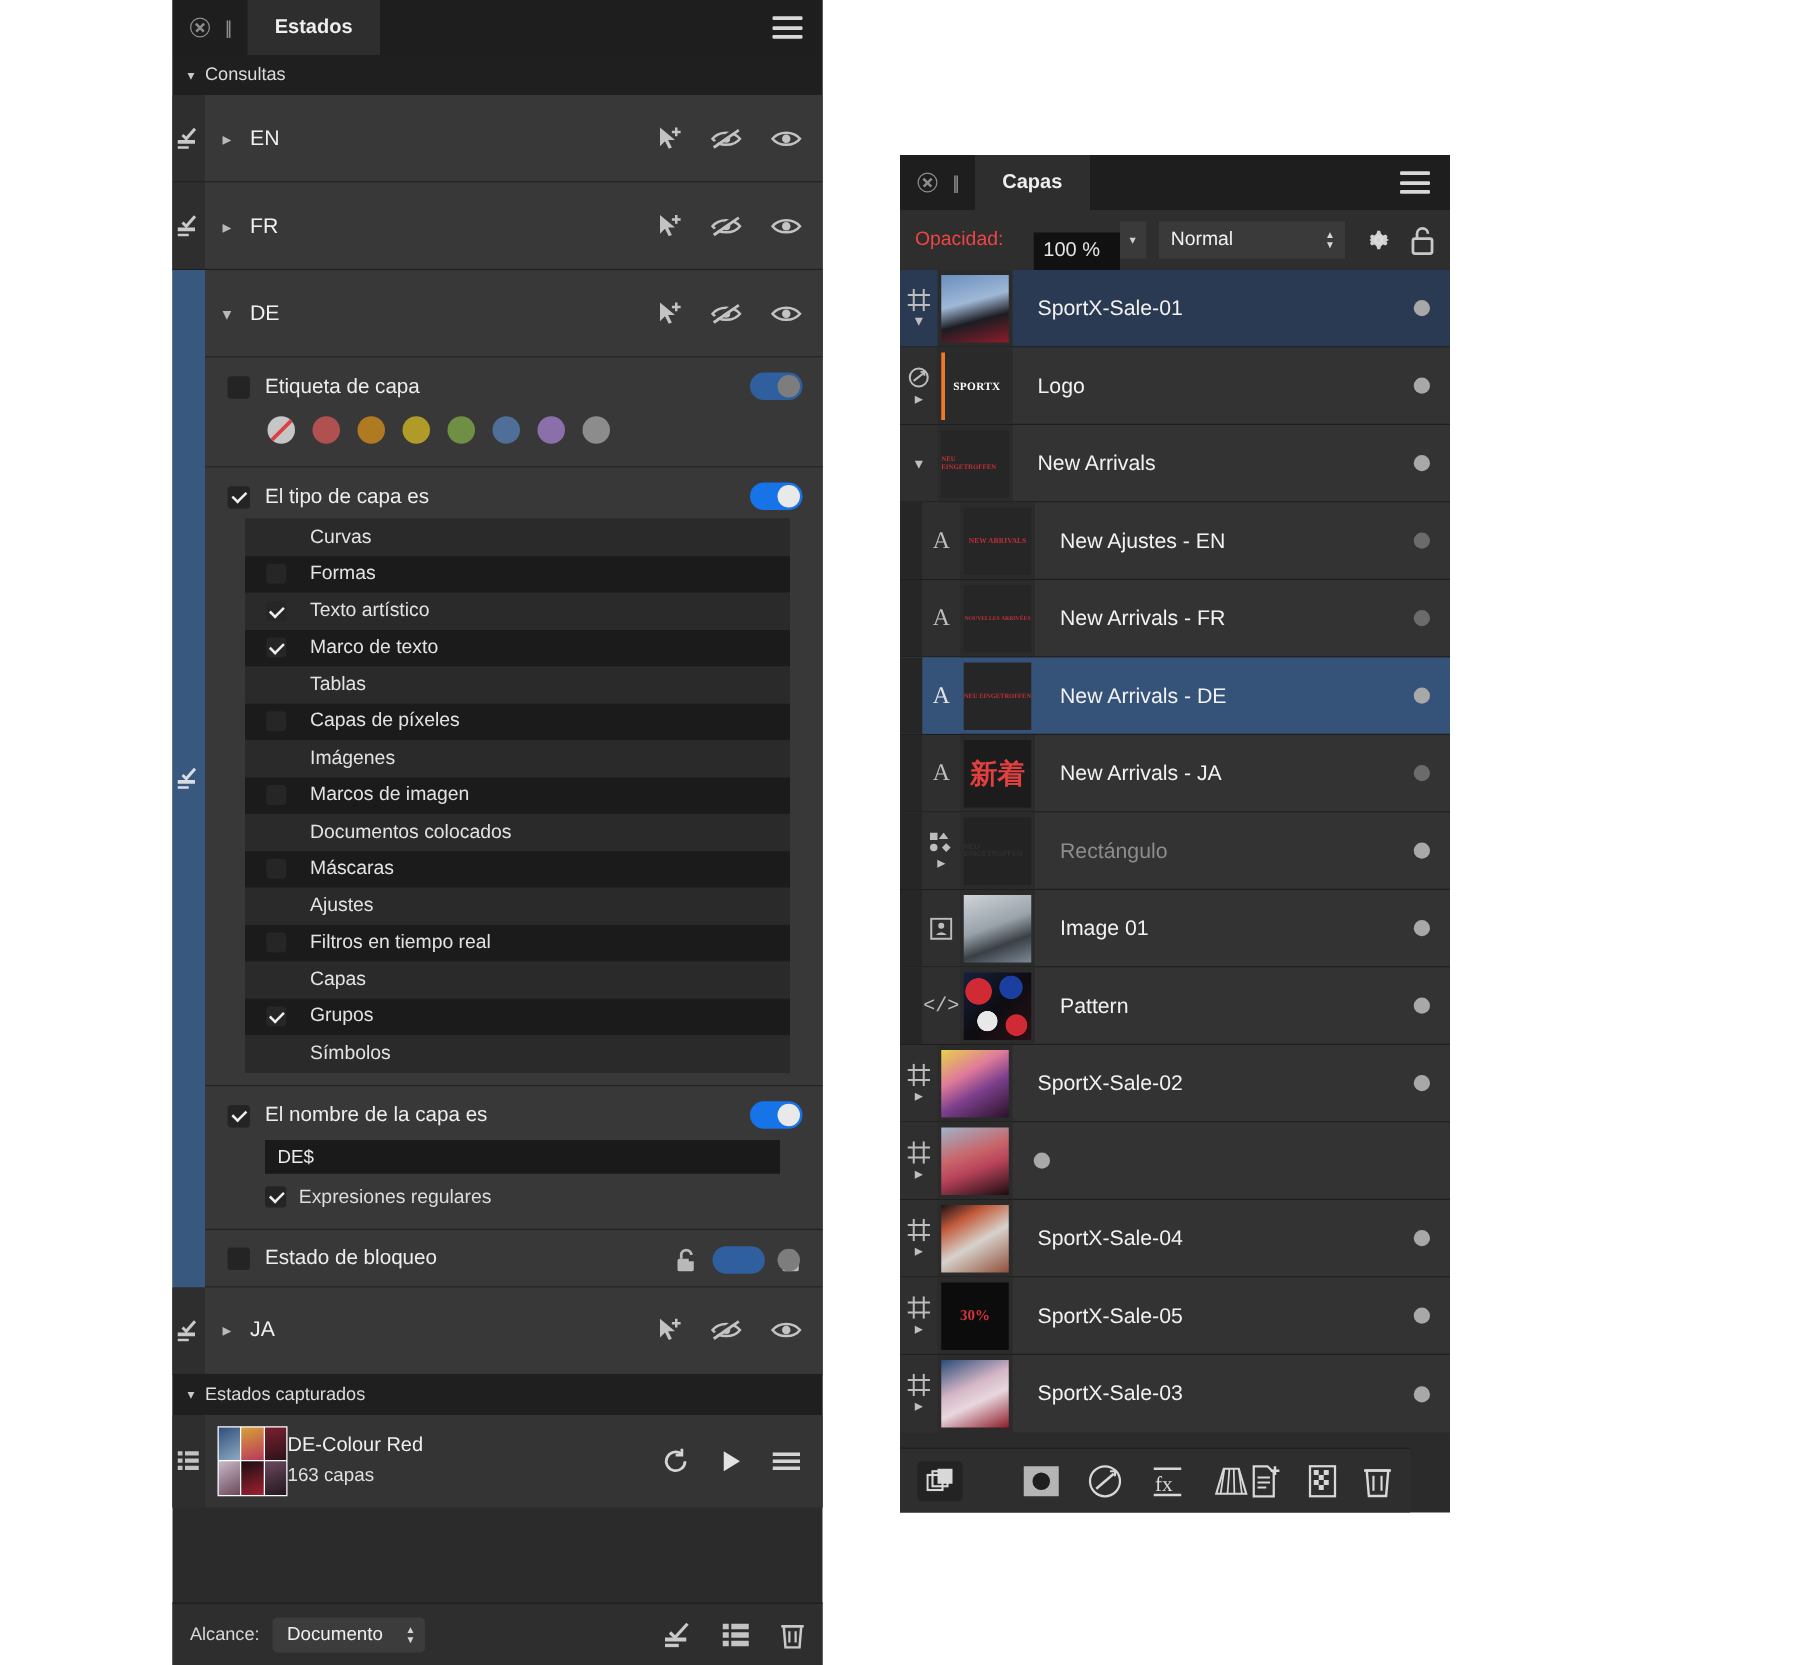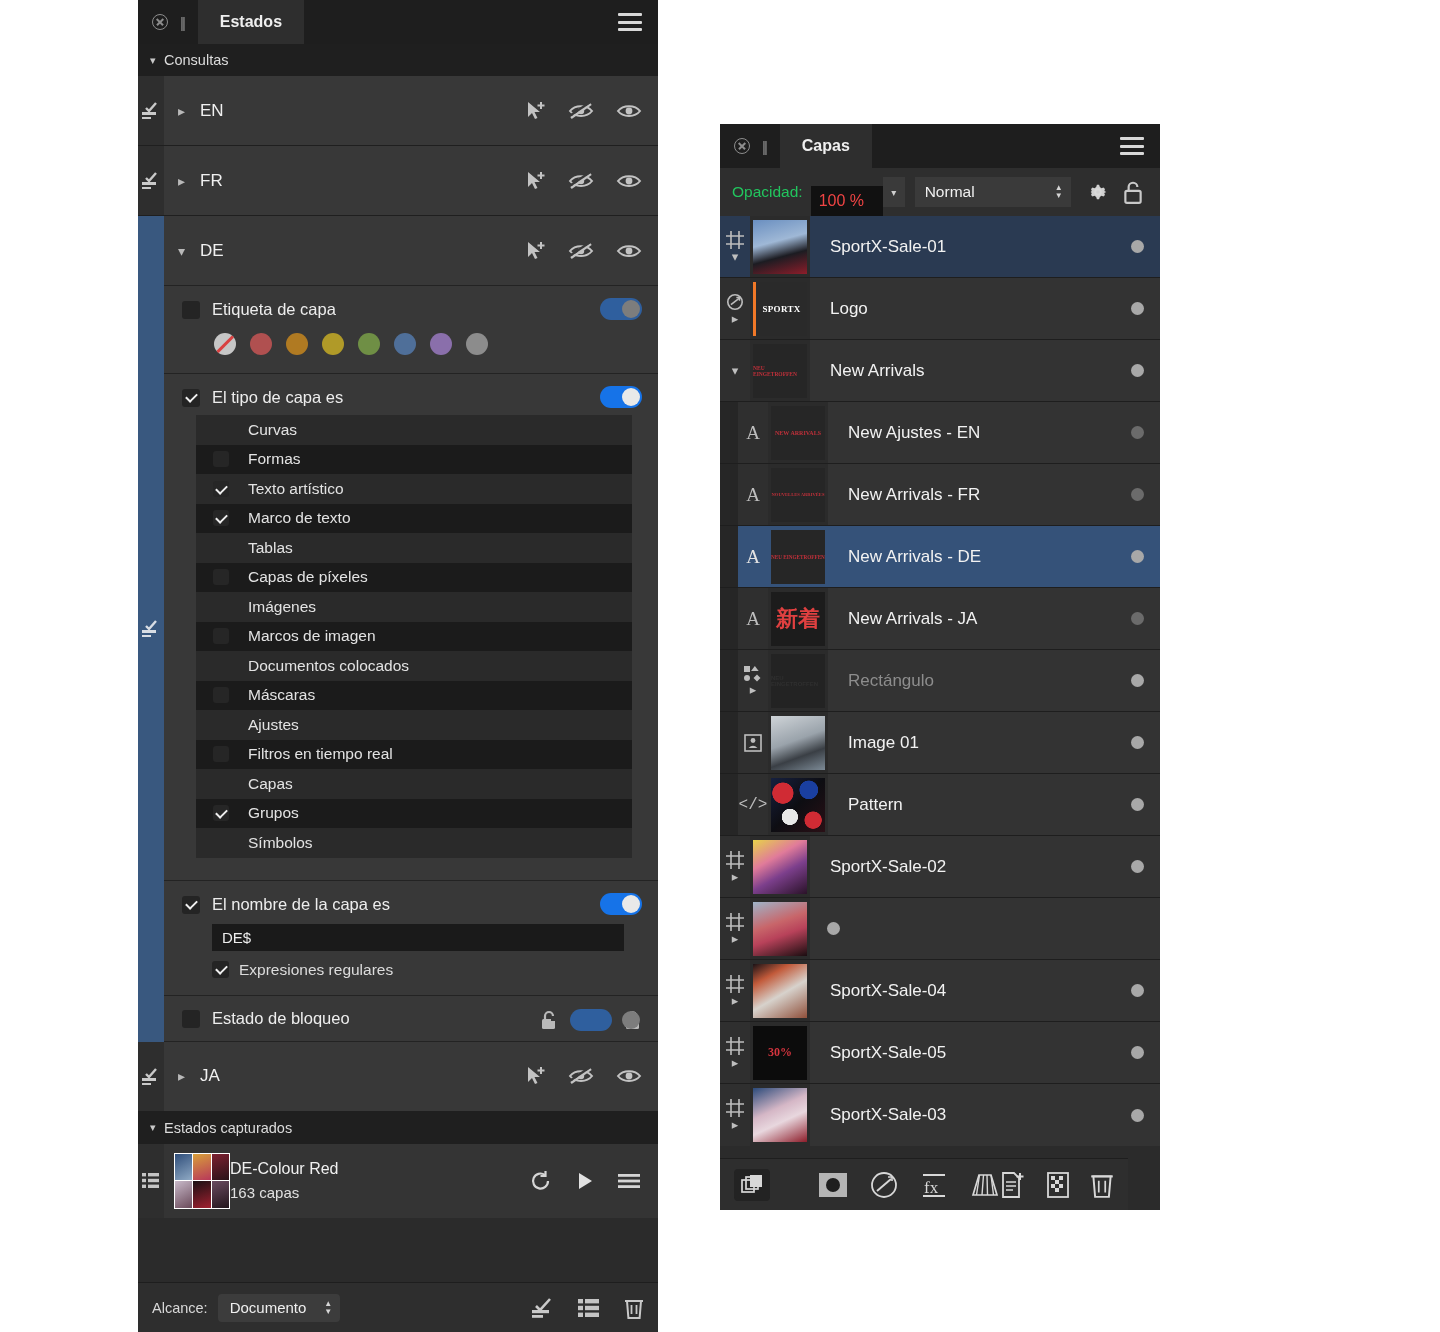--- a/index.html
+++ b/index.html
@@ -81,21 +81,21 @@
   .toggle.on .knob{ background:#e9e9e9; }
 
   .swatches{ display:flex; gap:14px; padding:14px 0 4px 32px; }
   .sw{ width:22px; height:22px; border-radius:50%; display:block; position:relative;}
   .sw.none{ background:#c6c6c6; overflow:hidden;}
   .sw.none::after{
     content:""; position:absolute; left:-2px; top:9px; width:28px; height:3px;
     background:#d94141; transform:rotate(-45deg);
   }
 
-  .type-list{ background:#1b1b1b; margin:8px 0 12px 14px; width:436px; }
+  .type-list{ background:#1b1b1b; margin:8px 0 0 14px; width:436px; }
   .type-item{ height:29.5px; display:flex; align-items:center; padding-left:16px; color:#e3e3e3; font-size:15.5px;}
   .type-item.alt{ background:#2a2a2a; }
   .ti-mark{ width:36px; flex:none; position:relative; height:18px;}
   .ti-mark.box::before{
     content:""; position:absolute; left:1px; top:1px; width:16px; height:16px;
     background:#262626; border-radius:3px;
   }
   .ti-mark.chk::after{
     content:""; position:absolute; left:4px; top:5px; width:9px; height:5px;
     border-left:2px solid #efefef; border-bottom:2px solid #efefef;
@@ -138,23 +138,23 @@
     display:flex; align-items:center; padding:0 8px 0 12px; gap:18px;
   }
   .stepper{ display:flex; flex-direction:column; font-size:8px; line-height:8px; color:#d6d6d6;}
   .ft-icons{ margin-left:auto; display:flex; gap:24px; align-items:center;}
 
   
   #capas{ left:720px; top:124px; width:440px; height:1086px; background:#2b2b2b; }
   .opacity-bar{
     height:48px; background:#2e2e2e; display:flex; align-items:center; padding:0 12px; gap:0;
   }
-  .op-label{ color:#22c55e; font-size:15.5px; margin-right:8px;}
+  .op-label{ color:#ef4444; font-size:15.5px; margin-right:24px;}
   .op-value{
-    width:72px; height:30px; background:#111; color:#ef4444; font-size:16px;
+    width:72px; height:30px; background:#111; color:#e5e5e5; font-size:16px;
     display:flex; align-items:center; padding-left:8px;margin-top:17px;
   }
   .op-drop{
     width:22px; height:30px; background:#3a3a3a; display:flex; align-items:center; justify-content:center;
     color:#cfcfcf; font-size:10px;
   }
   .blend{
     margin-left:10px; width:156px; height:30px; background:#3a3a3a; color:#f0f0f0; font-size:15.5px;
     display:flex; align-items:center; padding:0 8px 0 10px; position:relative;
   }

